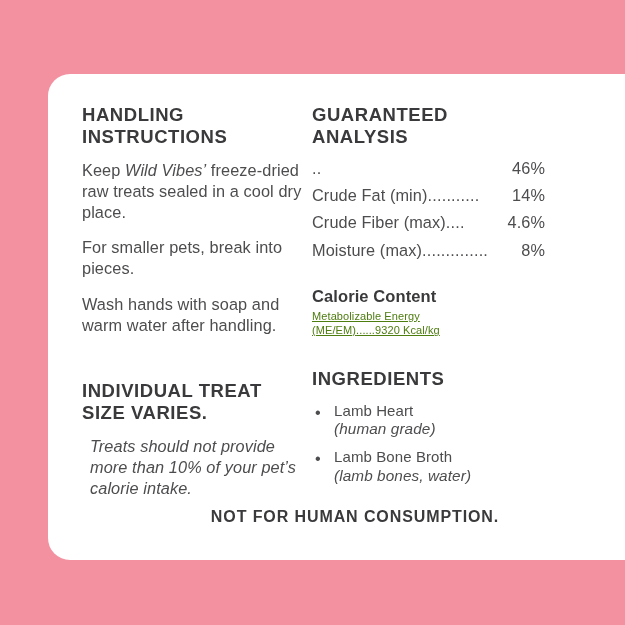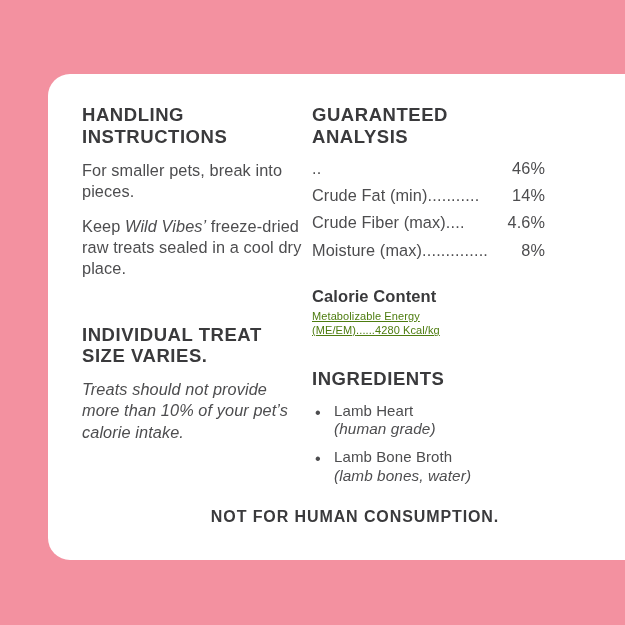--- a/index.html
+++ b/index.html
@@ -63,21 +63,21 @@
   }
   .body-text:last-child { margin-bottom: 0; }
   .em { font-style: italic; }
 
   .note-italic {
     font-style: italic;
     font-size: 16.3px;
     line-height: 1.30;
     color: #4d4d4f;
     letter-spacing: 0.1px;
-    margin: 0;
+    margin: 8px;
   }
 
   .block-gap { height: 30px; }
   .block-gap-sm { height: 18px; }
 
   
   .ga-list { margin: 0 0 0 0; }
   .ga-row {
     display: flex;
     align-items: baseline;
@@ -153,24 +153,25 @@
 <body>
 
 <div id="label-card">
 
   <div class="columns">
 
     <div class="col-left">
 
       <div class="heading">HANDLING INSTRUCTIONS</div>
 
+      <p class="body-text"><span>Keep </span><span class="em">Wild Vibes’</span><span> freeze-dried raw treats sealed in a cool dry place.</span></p>
+
       <p class="body-text">For smaller pets, break into pieces.</p>
 
-      <p class="body-text"><span>Keep </span><span class="em">Wild Vibes’</span><span> freeze-dried raw treats sealed in a cool dry place.</span></p>
-
+      <p class="body-text">Wash hands with soap and warm water after handling.</p>
 
       <div class="block-gap"></div>
 
       <div class="heading">INDIVIDUAL TREAT SIZE VARIES.</div>
 
       <p class="note-italic">Treats should not provide more than 10% of your pet’s calorie intake.</p>
     </div>
 
     <div class="col-right">
 
@@ -195,21 +196,21 @@
           <span class="ga-name">Moisture (max)</span>
           <span class="ga-dots">..............</span>
           <span class="ga-value">8%</span>
         </div>
       </div>
 
       <div class="block-gap-sm"></div>
 
       <div class="subheading">Calorie Content</div>
       <div class="cal-line">Metabolizable Energy</div>
-      <div class="cal-line"><span>(ME/EM)</span><span>......</span><span>4280 Kcal/kg</span></div>
+      <div class="cal-line"><span>(ME/EM)</span><span>......</span><span>9320 Kcal/kg</span></div>
 
       <div class="block-gap"></div>
 
       <div class="heading">INGREDIENTS</div>
 
       <ul class="ing-list">
         <li class="ing-item">
           <span class="ing-bullet">•</span>
           <span class="ing-body">
             <span class="ing-name">Lamb Heart</span><br>

